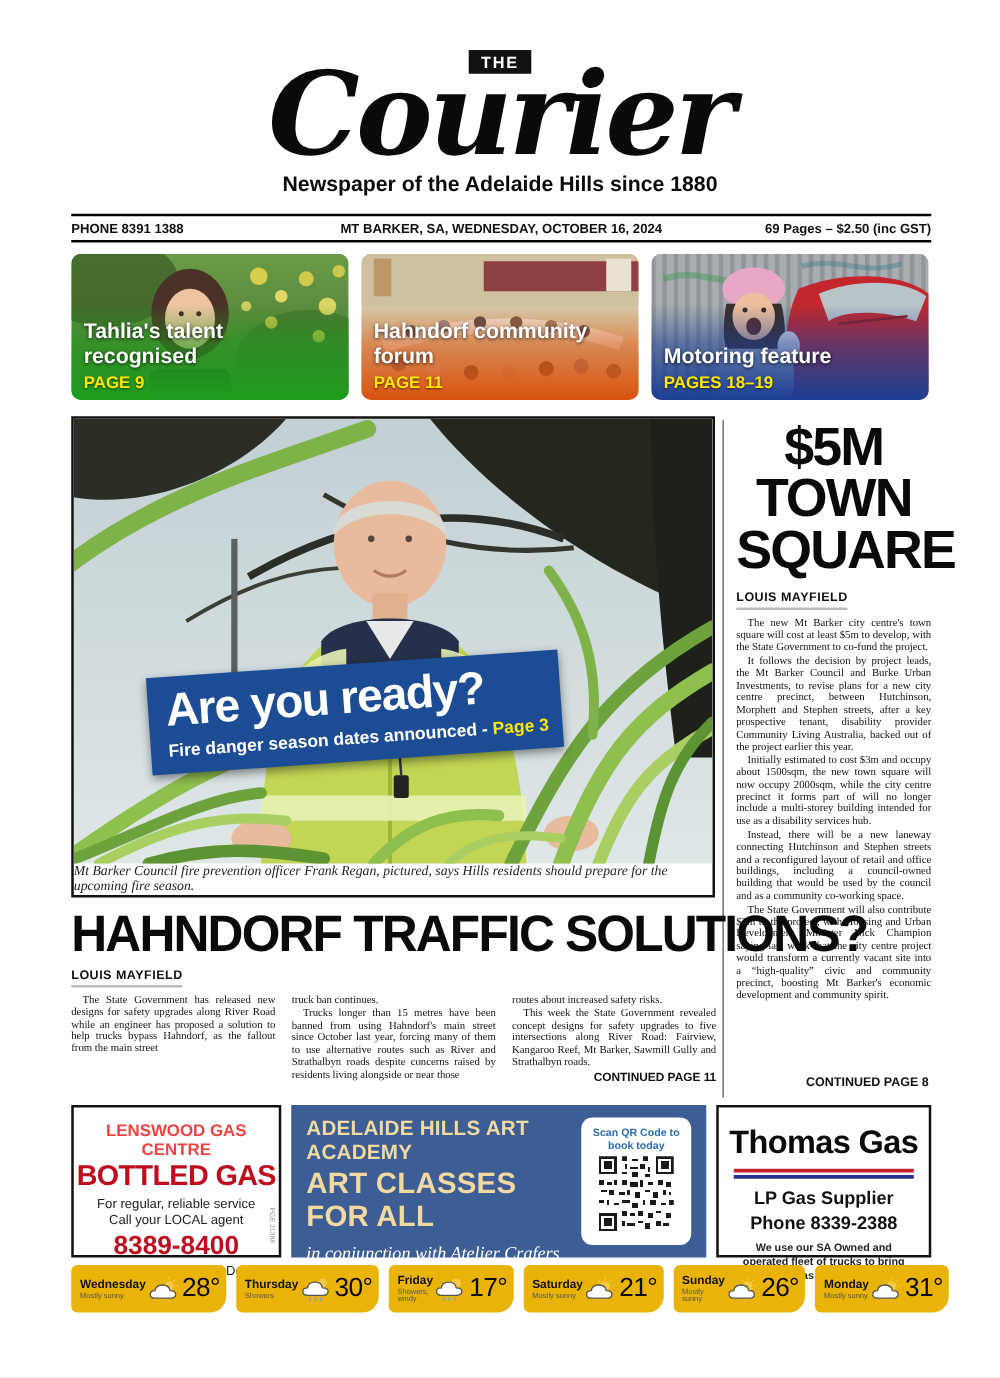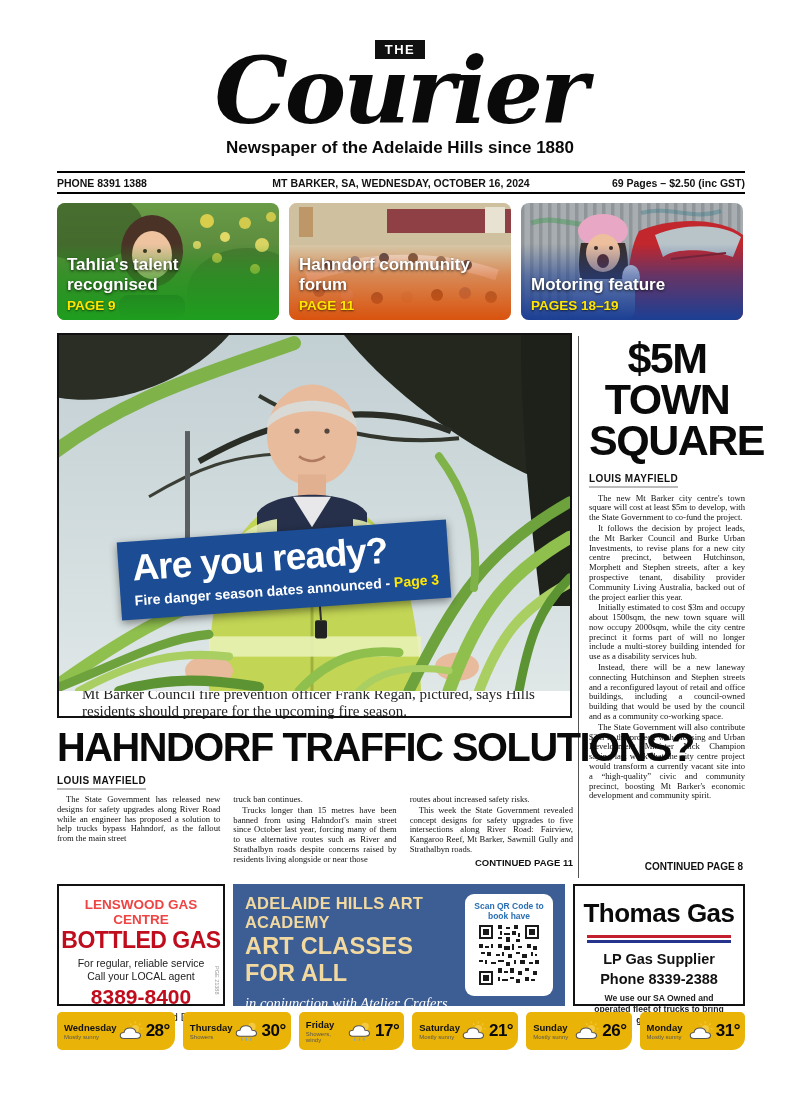--- a/index.html
+++ b/index.html
@@ -33,21 +33,21 @@
   .lead{position:absolute;left:57px;top:333px;width:515px;height:385px;border:2px solid #111;
         box-sizing:border-box;background:#fff;margin:0;}
   .photo{position:relative;width:100%;height:356px;overflow:hidden;}
   .photo>svg{position:absolute;inset:0;width:100%;height:100%;}
   .banner{position:absolute;left:60px;top:196px;width:302px;background:#1c4d94;padding:8px 14px 11px;
           transform:rotate(-4deg);box-shadow:0 3px 8px rgba(0,0,0,.45);}
   .banner-title{font-weight:bold;font-size:37px;color:#fff;letter-spacing:-1px;line-height:1;}
   .banner-sub{font-weight:bold;font-size:14px;color:#fff;margin-top:6px;white-space:nowrap;}
   .banner-sub .yellow{color:#ffe600;}
   .lead figcaption{height:24px;display:flex;align-items:center;justify-content:center;
-        font-family:"Liberation Serif",serif;font-size:15px;color:#222;margin-left:23px;}
+        font-family:"Liberation Serif",serif;font-style:italic;font-size:11px;color:#222;}
   
   .col-right{position:absolute;left:578px;top:336px;width:167px;height:542px;border-left:1px solid #555;
              padding-left:10px;box-sizing:border-box;}
   .ts-head{font-weight:bold;font-size:43px;line-height:.95;letter-spacing:-1.5px;text-align:center;
            margin:2px 0 0;color:#0a0a0a;}
   .byline{font-weight:bold;font-size:10px;letter-spacing:.4px;display:inline-block;
           border-bottom:2px solid #bbb;padding-bottom:2px;margin:12px 0 6px;}
   .serif-body{font-family:"Liberation Serif",serif;font-size:8.6px;line-height:1.14;text-align:justify;color:#111;}
   .serif-body p{margin:0 0 1px;text-indent:9px;}
   .serif-body p.cont{text-indent:0;}
@@ -90,21 +90,21 @@
   .ad3 .l2{font-weight:bold;font-size:14.5px;margin-top:4px;}
   .ad3 .l3{font-weight:bold;font-size:8.6px;line-height:1.3;margin-top:6px;padding:0 12px;color:#222;}
   
   .weather{position:absolute;left:57px;top:1012px;width:688px;display:flex;gap:8px;}
   .wcard{flex:1;height:38px;background:#eab308;border-radius:5px 5px 13px 5px;display:flex;align-items:center;
          padding:0 5px 0 7px;box-sizing:border-box;gap:1px;}
   .winfo{flex:1;min-width:0;}
   .wday{font-weight:bold;font-size:9.5px;color:#111;}
   .wcond{font-size:6px;color:#555;margin-top:1px;}
   .wicon{width:27px;height:22px;flex:none;}
-  .wtemp{font-weight:bold;font-size:17px;letter-spacing:-.5px;color:#0a0a0a;}
+  .wtemp{font-weight:normal;font-size:21px;letter-spacing:-.5px;color:#0a0a0a;}
 </style>
 </head>
 <body>
 
 <div class="page">
 
   <header class="masthead">
     <div class="the-badge">THE</div>
     <div class="mast-title">Courier</div>
     <div class="tagline">Newspaper of the Adelaide Hills since 1880</div>
@@ -316,21 +316,21 @@
 
     <div class="ad2">
       <div class="ad2-main">
         <div class="l1">ADELAIDE HILLS ART ACADEMY</div>
         <div class="l2">ART CLASSES FOR ALL</div>
         <div class="l3">in conjunction with Atelier Crafers</div>
         <div class="l4">1 Cox Place Crafers  ph 8339 6590</div>
         <div class="l5">www.theateliercrafers.com.au</div>
       </div>
       <div class="qr-panel">
-        <div class="qr-label">Scan QR Code to book have</div>
+        <div class="qr-label">Scan QR Code to book today</div>
         <svg viewBox="0 0 29 29" shape-rendering="crispEdges">
           <rect width="29" height="29" fill="#fff"></rect>
           <g fill="#1a1a1a">
             <rect x="0" y="0" width="7" height="7"></rect>
               <rect x="22" y="0" width="7" height="7"></rect>
               <rect x="0" y="22" width="7" height="7"></rect>
             <rect x="1" y="1" width="5" height="5" fill="#fff"></rect>
               <rect x="23" y="1" width="5" height="5" fill="#fff"></rect>
               <rect x="1" y="23" width="5" height="5" fill="#fff"></rect>
             <rect x="2" y="2" width="3" height="3"></rect>

